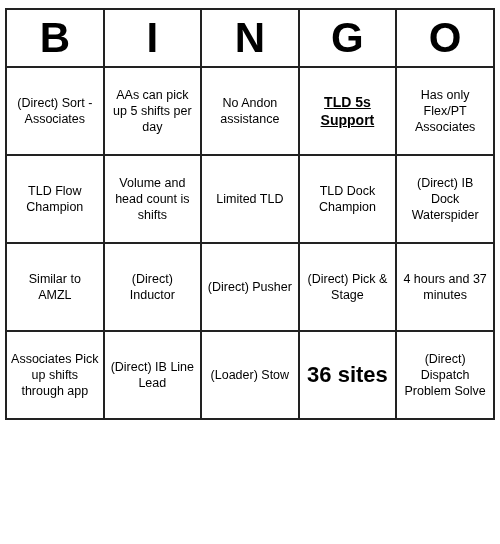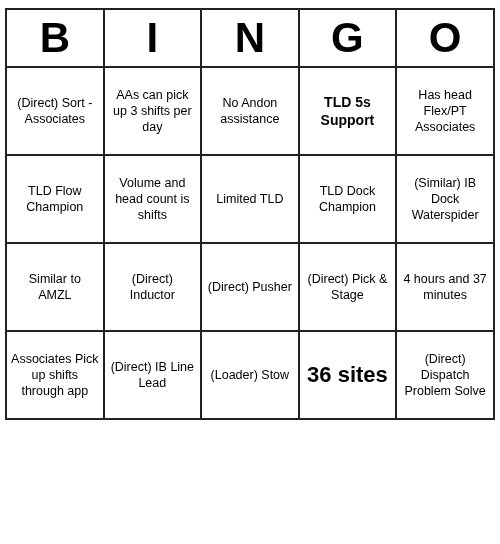--- a/index.html
+++ b/index.html
@@ -56,31 +56,31 @@
     <th class="bingo-letter" style="border: 2px solid rgb(34, 34, 34); font-family: Arial, sans-serif; font-size: 42px; font-weight: bold; text-align: center; padding: 4px; width: 98px;">B</th>
         <th class="bingo-letter" style="border: 2px solid rgb(34, 34, 34); font-family: Arial, sans-serif; font-size: 42px; font-weight: bold; text-align: center; padding: 4px; width: 98px;">I</th>
         <th class="bingo-letter" style="border: 2px solid rgb(34, 34, 34); font-family: Arial, sans-serif; font-size: 42px; font-weight: bold; text-align: center; padding: 4px; width: 98px;">N</th>
         <th class="bingo-letter" style="border: 2px solid rgb(34, 34, 34); font-family: Arial, sans-serif; font-size: 42px; font-weight: bold; text-align: center; padding: 4px; width: 98px;">G</th>
         <th class="bingo-letter" style="border: 2px solid rgb(34, 34, 34); font-family: Arial, sans-serif; font-size: 42px; font-weight: bold; text-align: center; padding: 4px; width: 98px;">O</th>
       </tr>
   </thead>
   <tbody id="grid-body">
   <tr>
         <td>(Direct) Sort - Associates</td>
-        <td>AAs can pick up 3 shifts per day</td>
+        <td>AAs can pick up 5 shifts per day</td>
         <td>No Andon assistance</td>
-        <td style="font-size: 14px; font-weight: bold;">TLD 5s Support</td>
-        <td>Has head Flex/PT Associates</td>
+        <td style="font-size: 14px; font-weight: bold; text-decoration: underline;">TLD 5s Support</td>
+        <td>Has only Flex/PT Associates</td>
       </tr>
       <tr>
         <td>TLD Flow Champion</td>
         <td>Volume and head count is shifts</td>
         <td>Limited TLD</td>
         <td>TLD Dock Champion</td>
-        <td>(Similar) IB Dock Waterspider</td>
+        <td>(Direct) IB Dock Waterspider</td>
       </tr>
       <tr>
         <td>Similar to AMZL</td>
         <td>(Direct) Inductor</td>
         <td>(Direct) Pusher</td>
         <td>(Direct) Pick &amp; Stage</td>
         <td>4 hours and 37 minutes</td>
       </tr>
       <tr>
         <td>Associates Pick up shifts through app</td>

